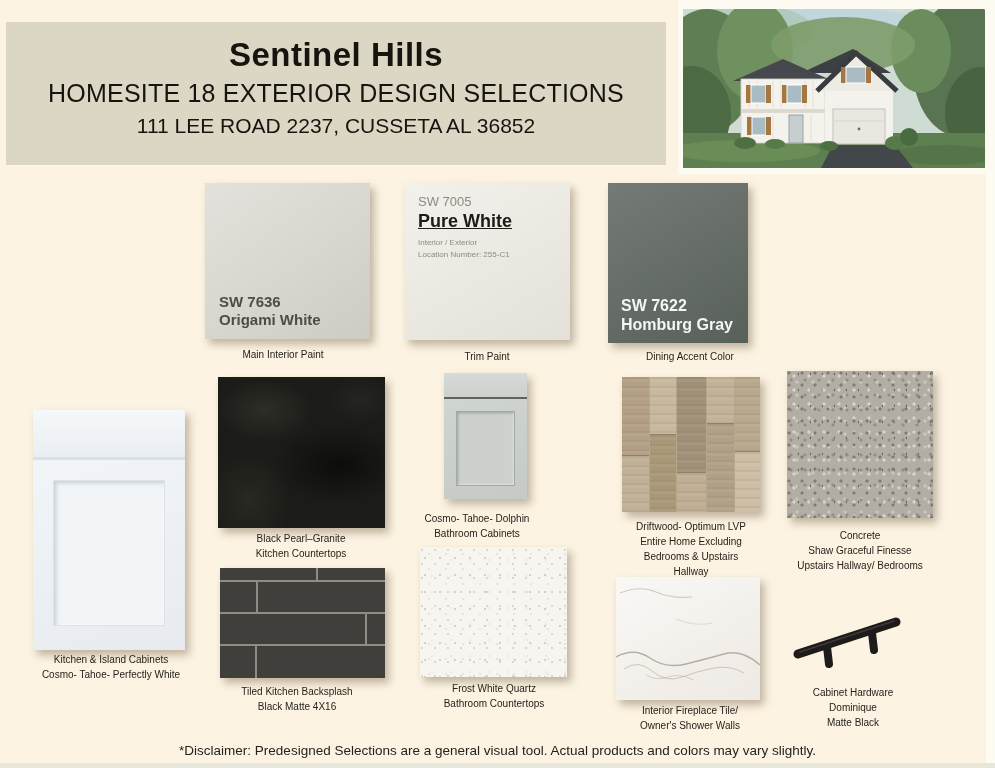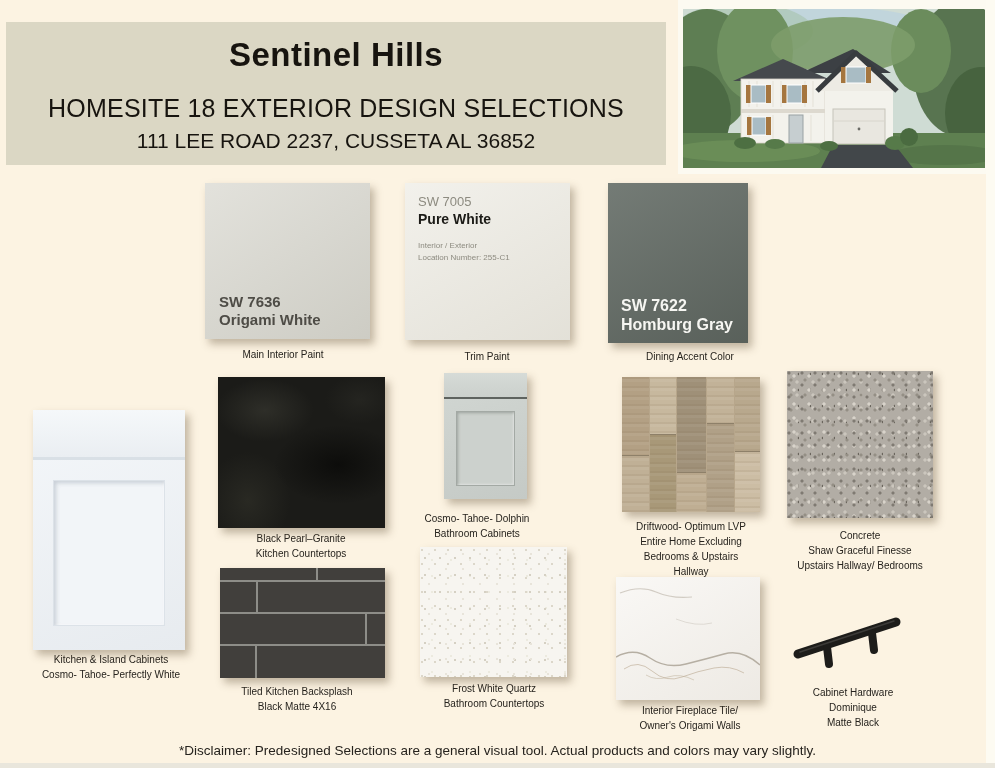--- a/index.html
+++ b/index.html
@@ -3,39 +3,39 @@
 <meta charset="utf-8">
 <style>
   html,body{margin:0;padding:0;}
   body{font-family:"Liberation Sans",sans-serif;background:#fff;}
   .canvas{position:relative;width:995px;height:768px;overflow:hidden;background:#fcf3e2;}
   .edge-right{position:absolute;right:0;top:0;width:9px;height:100%;background:#fdfbf2;}
   .edge-bottom{position:absolute;left:0;bottom:0;width:100%;height:5px;background:#e9e6dc;}
 
   
   .band{position:absolute;left:6px;top:22px;width:660px;height:143px;text-align:center;color:#17140f;}
-  .band h1{margin:14px 0 20px 0;font-size:33px;font-weight:bold;letter-spacing:.5px;}
+  .band h1{margin:14px 0 5px 0;font-size:33px;font-weight:bold;letter-spacing:.5px;}
   .band .sub{font-size:25px;letter-spacing:.2px;margin-bottom:6px;}
   .band .addr{font-size:21px;}
 
   
   .house-frame{position:absolute;left:678px;top:0;width:317px;height:174px;background:#fcfaf1;}
   .house{position:absolute;left:683px;top:9px;width:302px;height:159px;}
 
   
   .swatch{position:absolute;box-shadow:4px 5px 8px rgba(95,75,50,.38);z-index:2;}
   .cap{position:absolute;text-align:center;font-size:10px;line-height:15px;color:#26231e;z-index:1;}
   .cap span{display:block;}
 
   
   .chip-label-dark{position:absolute;left:14px;bottom:10px;font-weight:bold;font-size:15px;line-height:18px;color:#4e4c46;}
   .chip-label-light{position:absolute;left:13px;bottom:9px;font-weight:bold;font-size:16px;line-height:19px;color:#f6f6f2;}
   .chip-pw{position:absolute;left:13px;top:11px;color:#8d8b80;}
   .chip-pw .code{font-size:13px;margin-bottom:2px;}
-  .chip-pw .name{font-size:14px;font-weight:bold;color:#1c1b17;margin-bottom:13px;}
+  .chip-pw .name{font-size:18px;font-weight:bold;color:#1c1b17;margin-bottom:5px;text-decoration:underline;}
   .chip-pw .meta{font-size:8px;line-height:12px;}
   .origami{background-image:linear-gradient(145deg,rgba(255,255,255,.25),rgba(120,120,110,.12));}
   .purewhite{background-image:linear-gradient(150deg,rgba(255,255,255,.3),rgba(140,135,120,.10));}
   .homburg{background-image:linear-gradient(150deg,rgba(255,255,255,.08),rgba(20,25,20,.18));}
 
   
   .cab-white{width:152px;height:240px;background:linear-gradient(160deg,#f4f7fa,#e7ebef);}
   .cab-white .drawer{position:absolute;left:0;top:0;right:0;height:47px;border-bottom:3px solid #d9e0e6;background:linear-gradient(#f5f8fa,#eaeef2);}
   .cab-white .panel{position:absolute;left:20px;right:20px;top:70px;bottom:24px;background:#f2f5f8;border:1px solid #dce2e8;box-shadow:inset 2px 2px 4px rgba(148,160,172,.45),inset -1px -1px 2px rgba(255,255,255,.85);}
 
@@ -291,21 +291,21 @@
     <svg width="144" height="123" viewBox="0 0 144 123">
       <path d="M4,16 Q24,8 40,15 T76,20" stroke="#c8c2b8" stroke-width="1.2" fill="none" opacity="0.8"></path>
       <path d="M60,42 q20,8 36,4" stroke="#cfcac1" stroke-width="1" fill="none" opacity="0.6"></path>
       <path d="M0,80 Q18,70 34,81 T70,87 T108,77 T144,88" stroke="#b6afa3" stroke-width="1.5" fill="none"></path>
       <path d="M8,92 q14,-10 28,2 t30,6 t32,-9 t30,5" stroke="#c4b6a1" stroke-width="1" fill="none" opacity="0.75"></path>
       <path d="M30,98 q10,6 22,2 t26,3" stroke="#beb09b" stroke-width="0.9" fill="none" opacity="0.6"></path>
     </svg>
   </div>
   <div class="cap" style="left:590px;top:703px;width:200px;">
     <span>Interior Fireplace Tile/</span>
-    <span>Owner's Origami Walls</span>
+    <span>Owner's Shower Walls</span>
   </div>
 
   <div class="hardware">
     <svg width="122" height="66" viewBox="0 0 122 66">
       <line x1="10" y1="48" x2="108" y2="16" stroke="#1d1c1a" stroke-width="9" stroke-linecap="round"></line>
       <line x1="39" y1="41" x2="41" y2="58" stroke="#1d1c1a" stroke-width="8" stroke-linecap="round"></line>
       <line x1="84" y1="27" x2="86" y2="44" stroke="#1d1c1a" stroke-width="8" stroke-linecap="round"></line>
       <line x1="12" y1="46" x2="106" y2="15" stroke="#4a4845" stroke-width="1.5" stroke-linecap="round" opacity="0.7"></line>
     </svg>
   </div>

